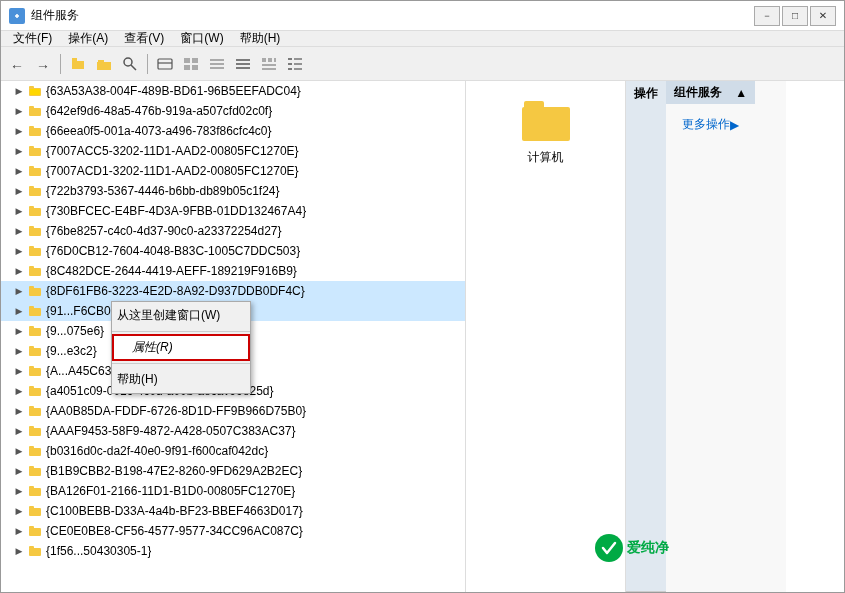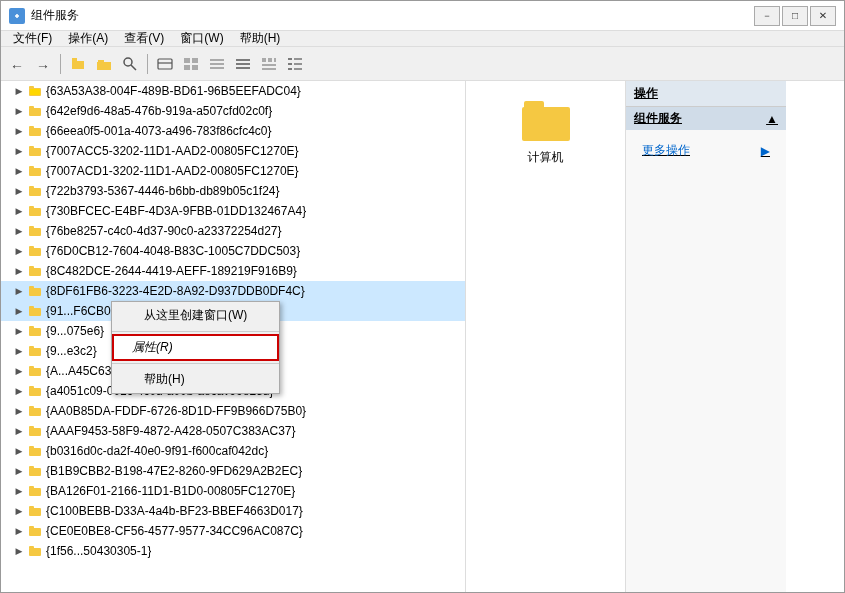--- a/index.html
+++ b/index.html
@@ -218,22 +218,21 @@
     .folder-label {
       font-size: 12px;
       color: #000;
     }
 
     
     .actions-panel {
       width: 160px;
       background: #f8f8f8;
       display: flex;
-      flex-direction: column;
-      text-decoration: underline;
+      flex-direction: row;
     }
 
     .actions-header {
       background: #e0e8f0;
       padding: 4px 8px;
       font-size: 12px;
       font-weight: bold;
       color: #000;
       border-bottom: 1px solid #ccc;
     }
@@ -270,21 +269,21 @@
       left: 110px;
       top: 220px;
       background: #f0f0f0;
       border: 1px solid #aaa;
       box-shadow: 2px 2px 5px rgba(0,0,0,0.3);
       z-index: 100;
       min-width: 140px;
     }
 
     .context-menu-item {
-      padding: 5px 32px;
+      padding: 5px 5px;
       font-size: 12px;
       color: #000;
       cursor: pointer;
       white-space: nowrap;
     }
 
     .context-menu-item.highlighted {
       background: #fff;
       border: 2px solid #cc0000;
       padding: 3px 18px;
@@ -750,15 +749,23 @@
           <span>组件服务</span>
           <span>▲</span>
         </div>
         <div class="action-item">
           <span>更多操作</span>
           <span>▶</span>
         </div>
       </div>
     </div>
 
+    <div class="watermark">
+      <div class="watermark-logo">
+        <svg width="20" height="20" viewBox="0 0 20 20">
+          <path d="M4 10 L8 15 L16 5" stroke="white" stroke-width="2.5" fill="none" stroke-linecap="round" stroke-linejoin="round"></path>
+        </svg>
+      </div>
+      <span class="watermark-text">爱纯净</span>
+    </div>
   </div>
 
 </div>
 
 </body></html>

